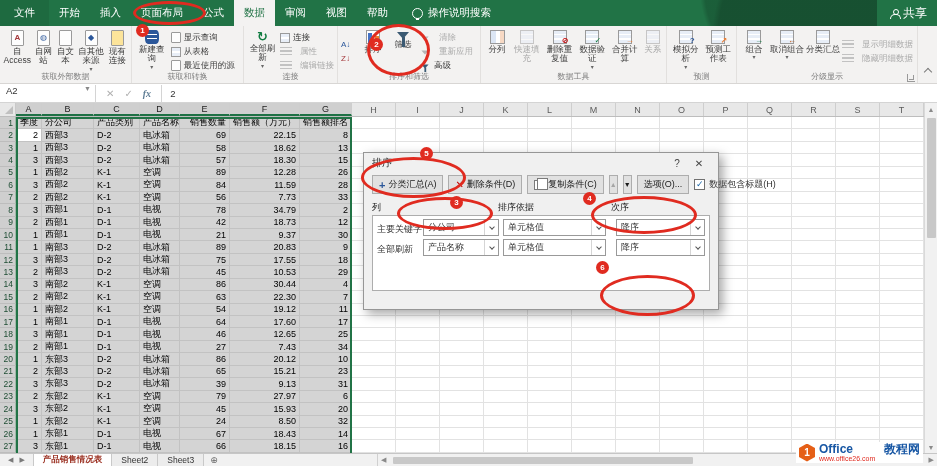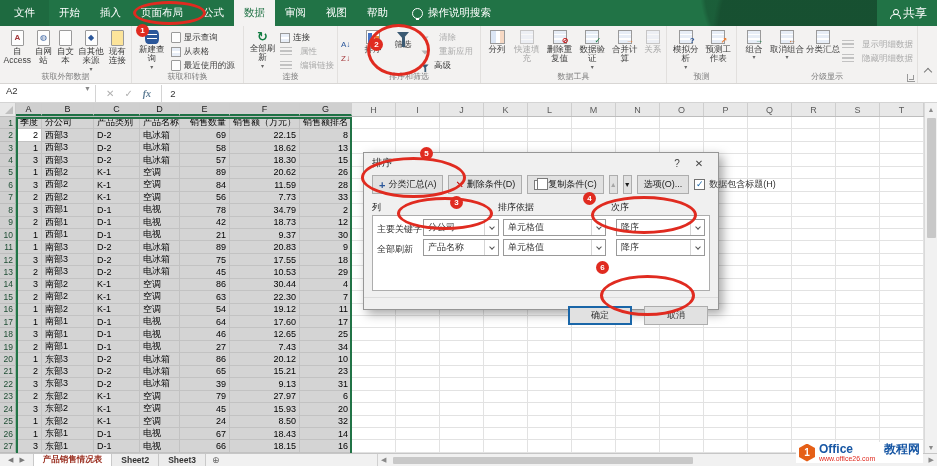--- a/index.html
+++ b/index.html
@@ -104,21 +104,21 @@
   
   .vscroll { position:absolute; right:0; top:103px; width:13px; height:350px; background:#f1f1f1; border-left:1px solid #d9d9d9;
     display:flex; flex-direction:column; align-items:center; font-size:7px; color:#8a8a8a; }
   .vthumb { width:9px; height:120px; background:#c8c8c8; margin-top:3px; border-radius:1px; }
   .varrow { height:12px; display:flex; align-items:center; }
 
   
   .sheetbar { position:absolute; left:0; bottom:0; width:937px; height:13px; background:#f1f1f1;
     border-top:1px solid #c6c6c6; display:flex; align-items:stretch; font-size:8.5px; }
   .snav { display:flex; align-items:center; gap:6px; padding:0 8px; color:#7a7a7a; font-size:7px; }
-  .stab { display:flex; align-items:center; padding:0 9px; border-right:1px solid #c9c9c9; color:#333; background:#ececec;font-weight:bold; }
+  .stab { display:flex; align-items:center; padding:0 9px; border-right:1px solid #c9c9c9; color:#333; background:#ececec; }
   .stab.first { border-left:1px solid #c9c9c9; }
   .stab.active { background:#fff; color:#9c3223; font-weight:bold; }
   .newsheet { display:flex; align-items:center; padding:0 6px; color:#666; font-size:9px; }
   .hscroll { margin-left:auto; width:560px; display:flex; align-items:center; background:#f1f1f1; border-left:1px solid #d0d0d0; color:#8a8a8a; font-size:7px; }
   .hthumb { height:7px; background:#c8c8c8; width:300px; margin:0 4px; border-radius:1px; }
 
   
   .dialog { position:absolute; left:363px; top:152px; width:356px; height:158px; background:#f0f0f0;
     border:1px solid #969696; box-shadow:4px 4px 10px rgba(0,0,0,.35); z-index:5; font-size:9px; }
   .dlg-title { height:20px; display:flex; align-items:center; padding:0 8px; font-size:10px; color:#1a1a1a; }
@@ -519,21 +519,21 @@
         <div class="cell a-l"></div>
         <div class="cell a-l"></div>
         <div class="cell a-l"></div>
         <div class="cell a-l"></div>
         <div class="rowh">5</div>
         <div class="cell sel a-r">1</div>
         <div class="cell sel a-l">西部2</div>
         <div class="cell sel a-l">K-1</div>
         <div class="cell sel a-l">空调</div>
         <div class="cell sel a-r">89</div>
-        <div class="cell sel a-r">20.62</div>
+        <div class="cell sel a-r">12.28</div>
         <div class="cell sel a-r">26</div>
         <div class="cell a-l"></div>
         <div class="cell a-l"></div>
         <div class="cell a-l"></div>
         <div class="cell a-l"></div>
         <div class="cell a-l"></div>
         <div class="cell a-l"></div>
         <div class="cell a-l"></div>
         <div class="cell a-l"></div>
         <div class="cell a-l"></div>
@@ -1085,28 +1085,20 @@
             </span>
         </div>
         <div class="combo c3">
           <span class="val">降序</span>
           <span class="arr">
               <span class="chev"></span>
             </span>
         </div>
       </div>
     </div>
-    <div class="dlg-footer">
-      <div class="fbtn default">
-          <span>确定</span>
-        </div>
-      <div class="fbtn">
-          <span>取消</span>
-        </div>
-    </div>
   </div>
 
   <div class="sheetbar">
     <div class="snav">
       <span>◀</span>
       <span>▶</span>
     </div>
     <div class="stab first active">产品销售情况表</div>
     <div class="stab">Sheet2</div>
     <div class="stab">Sheet3</div>

